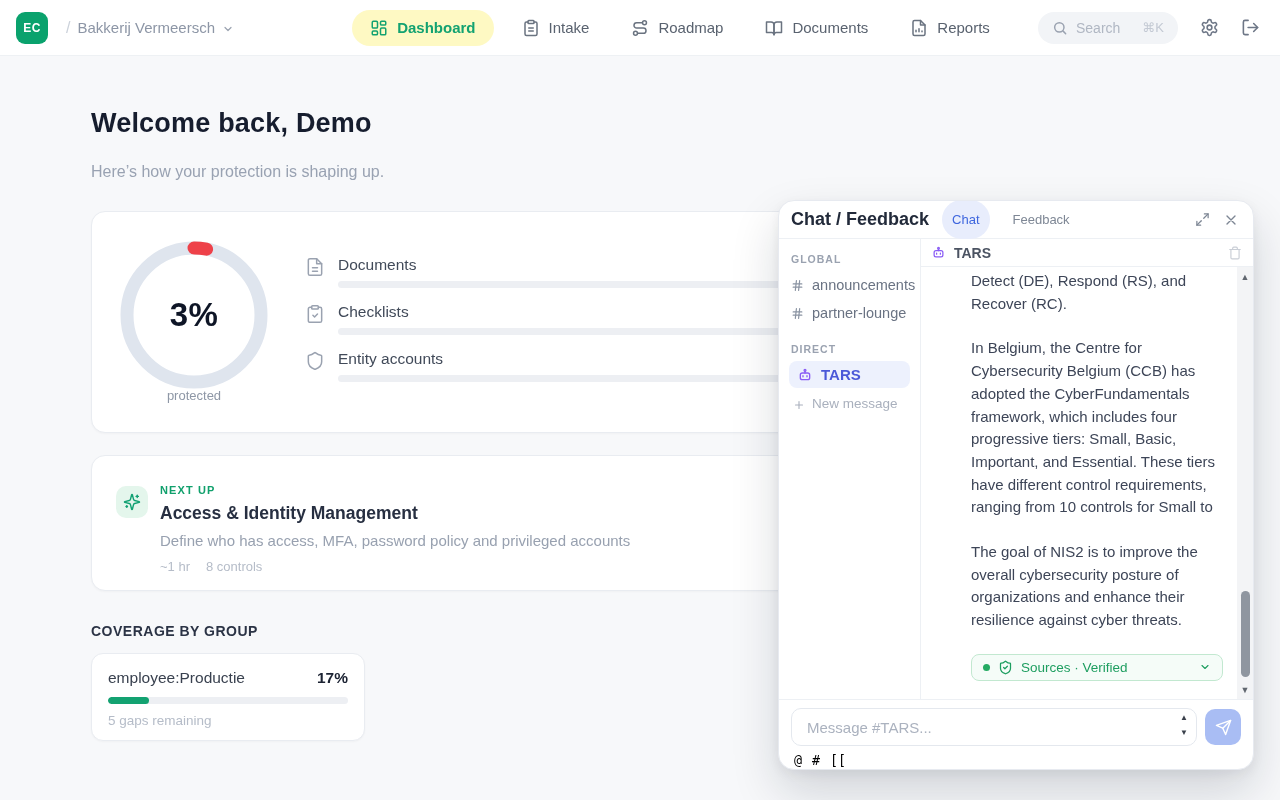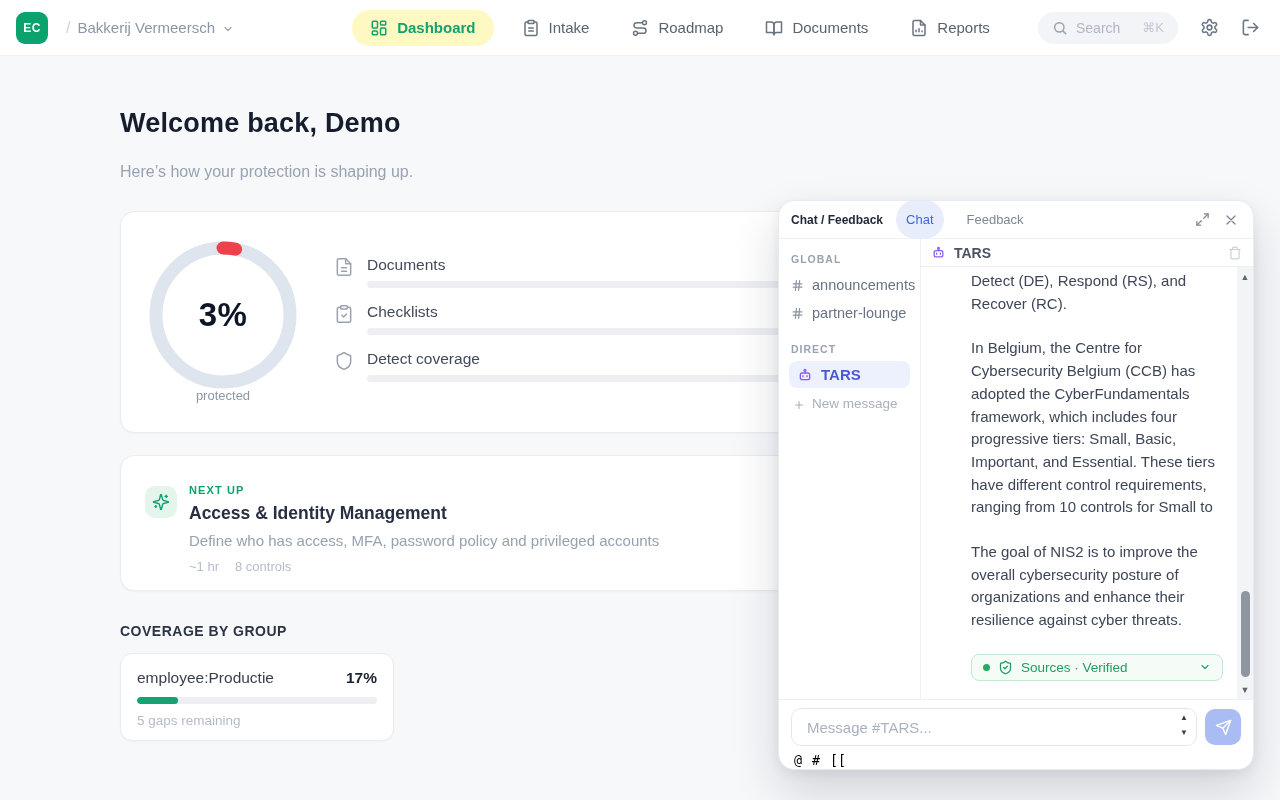--- a/index.html
+++ b/index.html
@@ -39,21 +39,21 @@
   .searchbox {
     display:flex; align-items:center; gap:8px; background:#f2f4f7; border-radius:999px;
     height:32px; padding:0 14px; width:140px;
   }
   .searchbox .si { color:#9aa2b0; }
   .searchbox .sp { color:#b0b7c3; font-size:14px; flex:1; text-align:left; }
   .searchbox .sk { color:#c3c9d3; font-size:13px; }
   .icon-btn { color:#6e7787; }
 
   
-  .content { padding-left:120px; width:1062px; }
+  .content { padding-left:91px; width:1062px; }
   .welcome-title { margin-top:52px; font-size:27px; font-weight:bold; color:#161d2e; letter-spacing:.2px; }
   .welcome-sub { margin-top:24px; font-size:16px; color:#99a2b2; }
 
   .card { background:#fff; border:1px solid #e9ecf1; border-radius:14px; box-shadow:0 1px 2px rgba(16,24,40,.03); }
 
   .protection-card { margin-top:30px; width:846px; height:222px; position:relative; }
   .donut-wrap { position:absolute; left:18px; top:19px; width:168px; height:168px; }
   .donut-center {
     position:absolute; inset:0; display:flex; align-items:center; justify-content:center;
     font-size:33px; font-weight:bold; color:#0e1526; letter-spacing:.5px;
@@ -88,21 +88,21 @@
   .cov-note { margin-top:9px; font-size:13.5px; color:#b5bcc8; }
 
   
   .chat-panel {
     position:absolute; left:778px; top:200px; width:476px; height:570px;
     background:#fff; border:1px solid #e7eaf0; border-radius:16px;
     box-shadow:0 22px 48px rgba(15,23,42,.16), 0 4px 12px rgba(15,23,42,.06);
     display:flex; flex-direction:column; overflow:hidden; z-index:10;
   }
   .cp-header { height:38px; border-bottom:1px solid #edf0f4; display:flex; align-items:center; padding:0 14px 0 12px; gap:13px; flex:none; }
-  .cp-title { font-size:12px; font-weight:bold; color:#222a3a; }
+  .cp-title { font-size:18px; font-weight:bold; color:#222a3a; }
   .tab { font-size:13px; color:#7e8795; padding:12px 10px; border-radius:999px; }
   .tab.active { background:#e8edfc; color:#3e66de; }
   .cp-header .spacer { flex:1; }
   .cp-hbtn { color:#7d8694; }
 
   .cp-middle { flex:1; display:flex; min-height:0; }
   .cp-sidebar { width:142px; border-right:1px solid #edf0f4; padding:10px 12px; flex:none; }
   .sec-label { font-size:10.5px; font-weight:bold; color:#9aa2b0; letter-spacing:1px; margin:4px 0 6px; }
   .channel { display:flex; align-items:center; gap:8px; font-size:14.5px; color:#6a7383; padding:6px 0; width:100%; text-align:left; }
   .channel .hi { color:#8b94a3; }
@@ -293,21 +293,21 @@
             </div>
         </div>
       </div>
       <div class="prow">
         <span class="ri">
           <svg width="20" height="20" viewBox="0 0 24 24" fill="none" stroke="currentColor" stroke-width="1.8" stroke-linecap="round" stroke-linejoin="round">
               <path d="M20 13c0 5-3.5 7.5-7.66 8.95a1 1 0 0 1-.67-.01C7.5 20.5 4 18 4 13V6a1 1 0 0 1 1-1c2 0 4.5-1.2 6.24-2.72a1.17 1.17 0 0 1 1.52 0C14.51 3.81 17 5 19 5a1 1 0 0 1 1 1z"></path>
             </svg>
         </span>
         <div class="prow-body">
-          <div class="prow-label">Detect coverage</div>
+          <div class="prow-label">Entity accounts</div>
           <div class="bar">
               <div class="fill" style="width: 0%;"></div>
             </div>
         </div>
       </div>
     </div>
   </section>
 
   <section class="card nextup-card">
     <div class="nu-tile">

